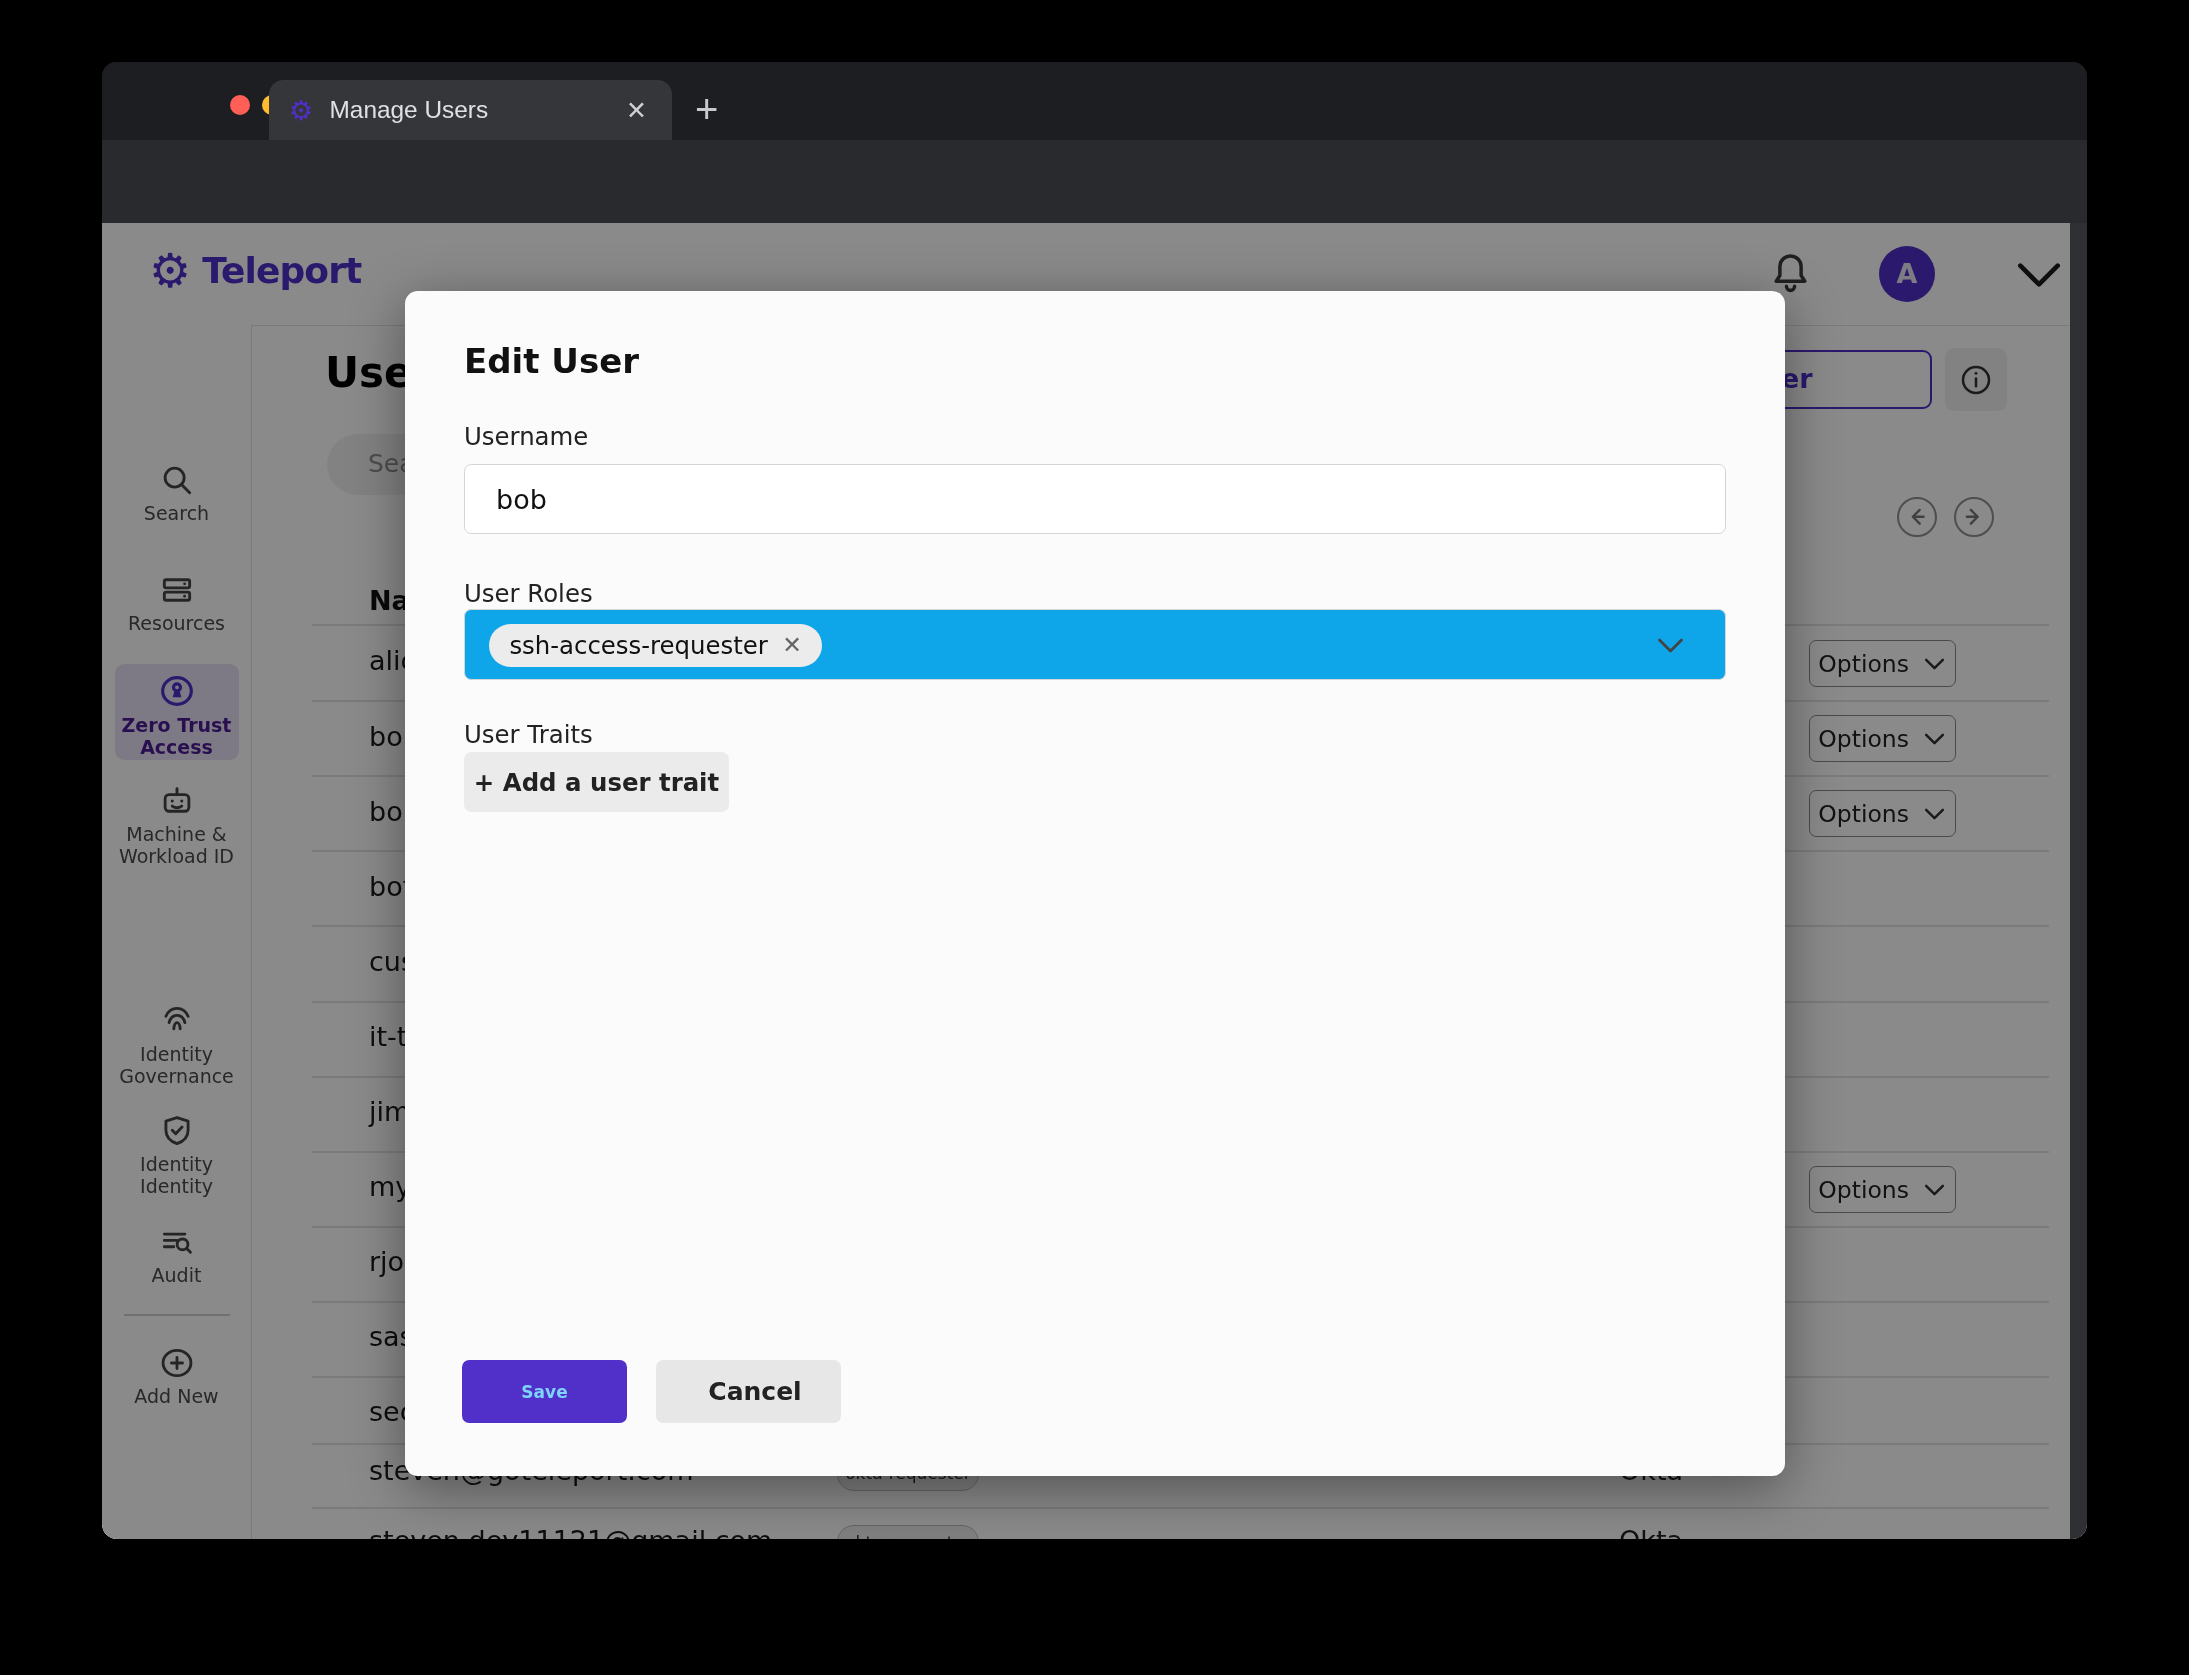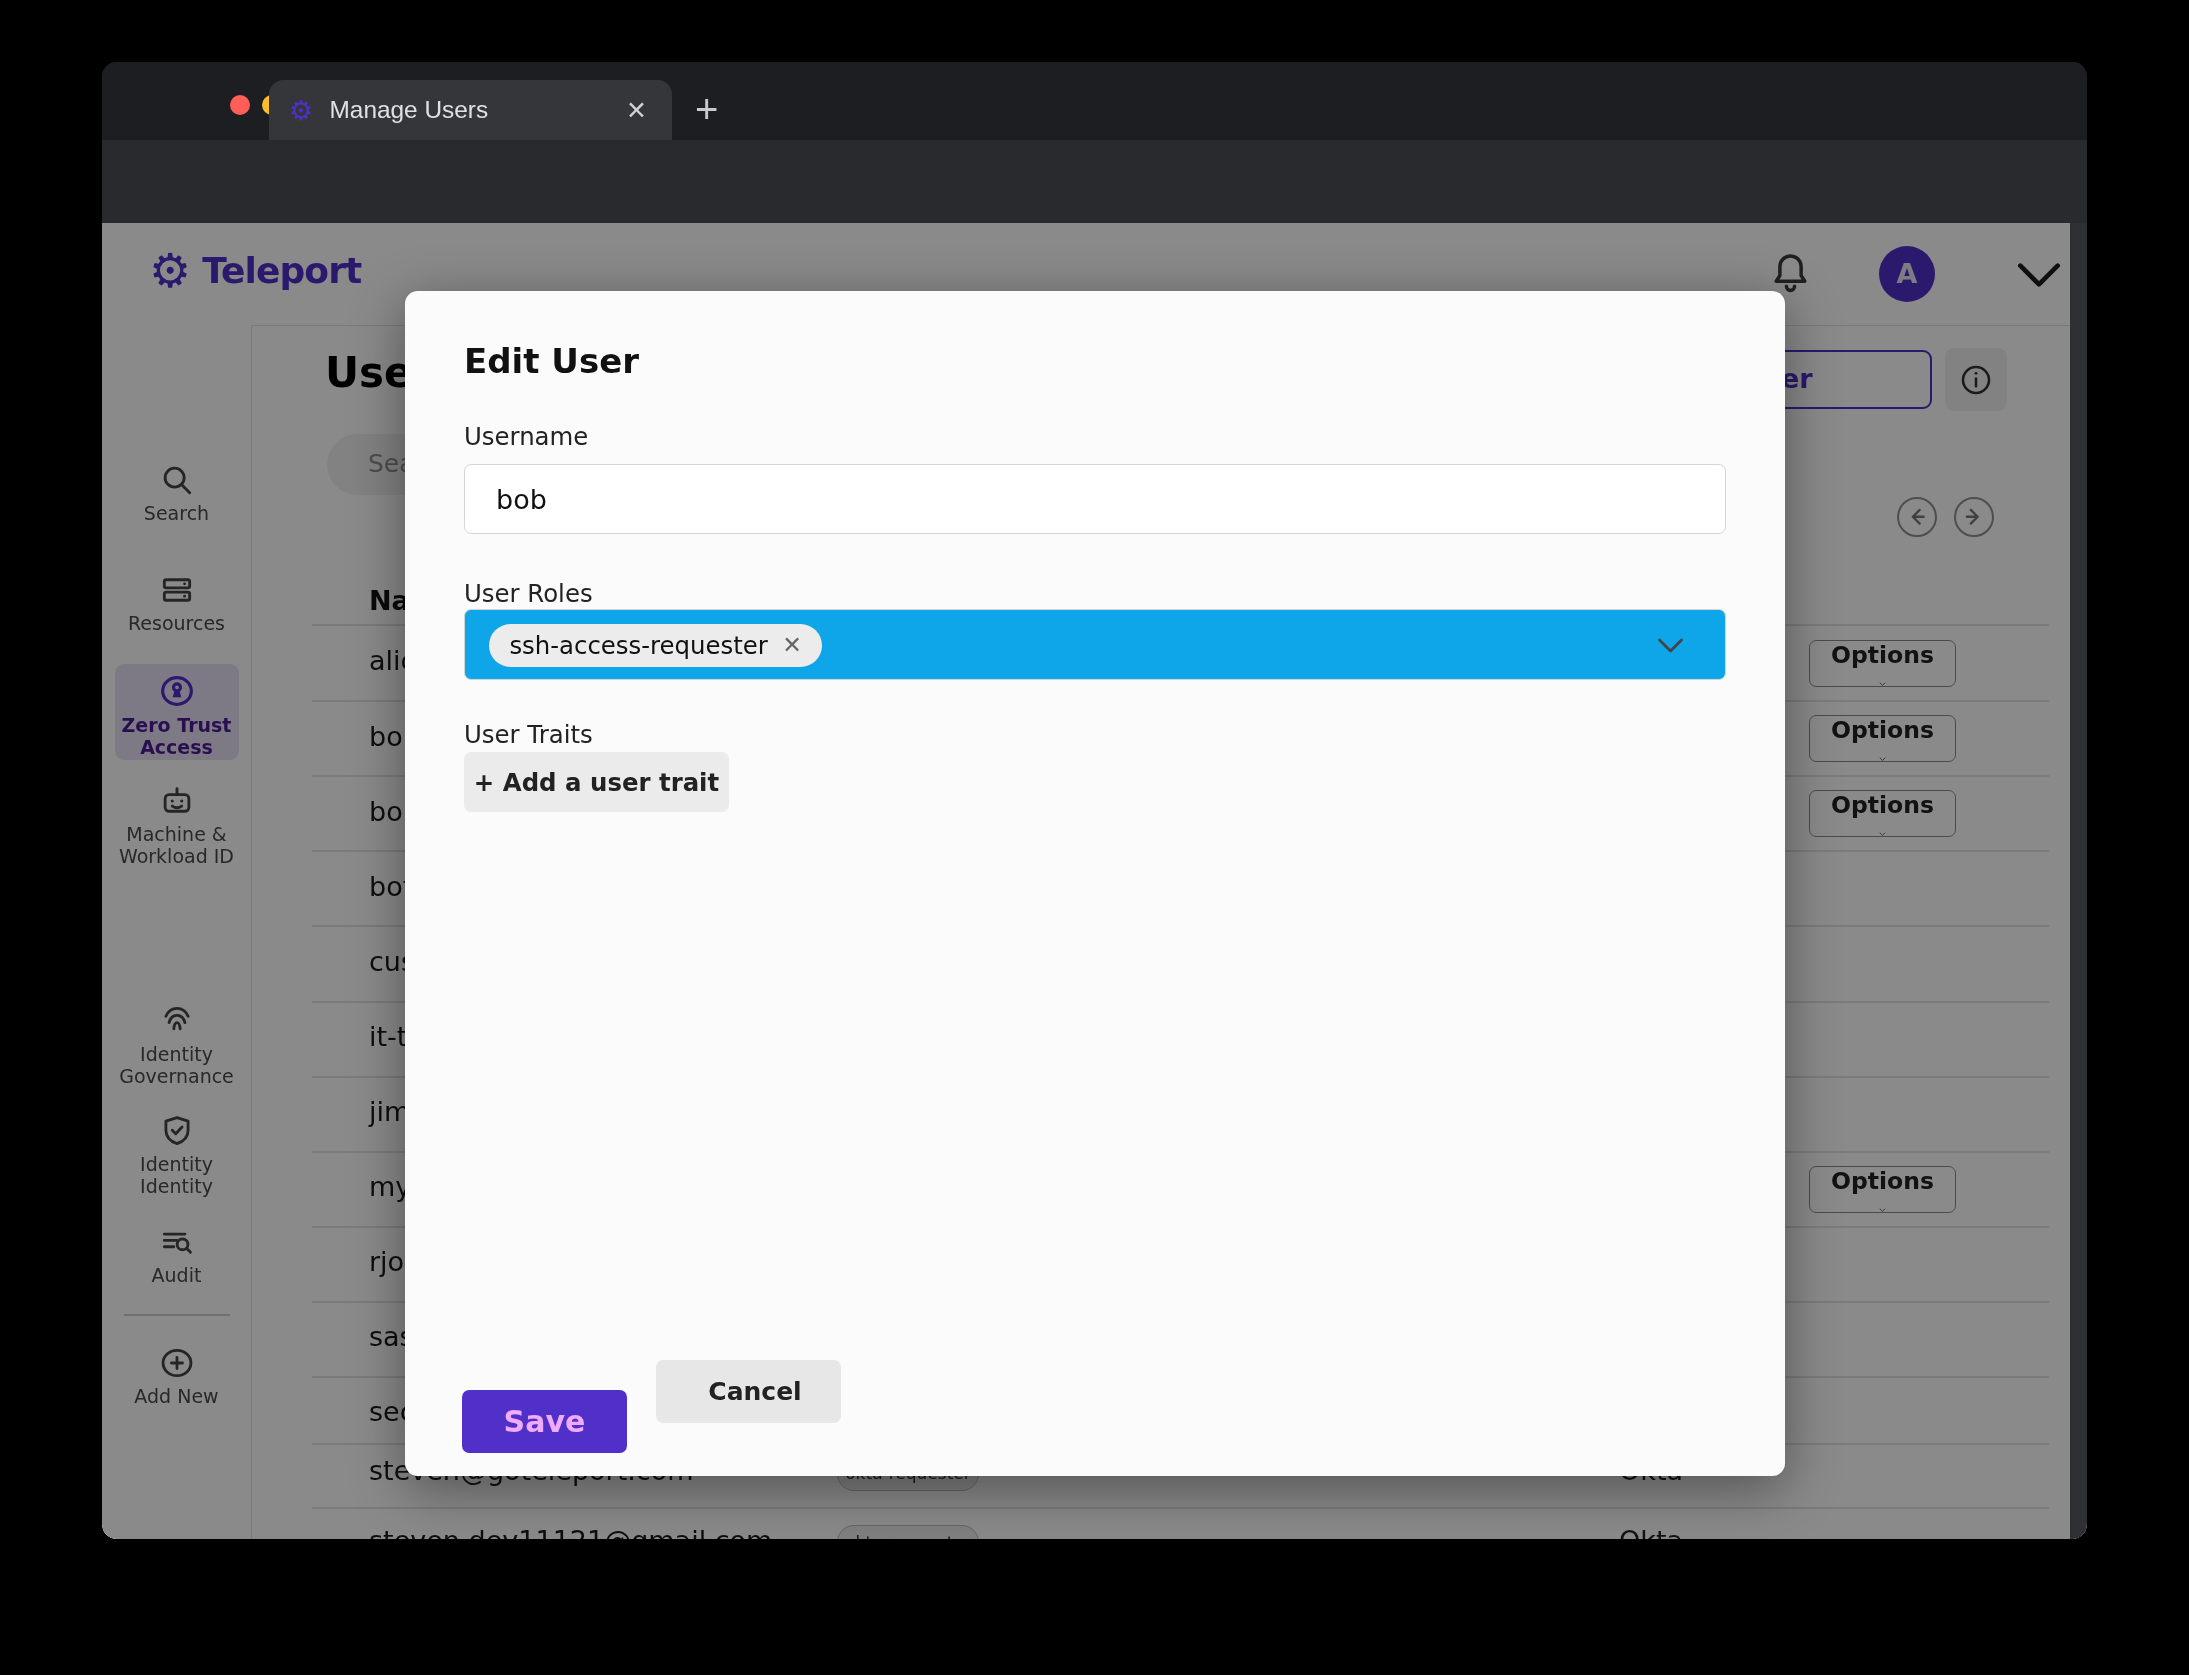--- a/index.html
+++ b/index.html
@@ -49,43 +49,43 @@
   .createbtn span{position:absolute;left:214px;top:11px;color:#512FC9;font-weight:700;font-size:27px;}
   .infotile{position:absolute;left:1843px;top:125px;width:62px;height:63px;border-radius:9px;background:#f0f0f0;
             display:flex;align-items:center;justify-content:center;}
   .pagc{position:absolute;width:36px;height:36px;border-radius:50%;border:2.7px solid #909090;top:274px;
         display:flex;align-items:center;justify-content:center;}
   .namehdr{position:absolute;left:267px;top:362px;font-size:27px;font-weight:700;color:#111;}
   .hline{position:absolute;left:210px;width:1737px;height:1.8px;background:#e4e4e4;}
   .rowname{position:absolute;left:267px;font-size:27px;color:#1a1a1a;white-space:nowrap;}
   .optbtn{position:absolute;left:1707px;width:145px;height:45px;border:1.8px solid #8a8a8a;border-radius:7.2px;background:transparent;
           display:flex;align-items:center;justify-content:center;gap:12.7px;font-family:"DejaVu Sans",sans-serif;
-          font-size:23.5px;font-weight:700;color:#222;flex-direction:column;}
+          font-size:23.5px;font-weight:400;color:#222;}
   .badge{position:absolute;left:735px;width:140px;height:34px;border-radius:17px;background:#ececec;border:0.9px solid #bdbdbd;
          display:flex;align-items:center;justify-content:center;font-size:17px;color:#333;white-space:nowrap;}
   .rtype{position:absolute;left:1517px;font-size:27px;color:#222;}
   .scrollstrip{position:absolute;left:1968px;top:0;width:17px;height:1316px;background:#57595e;}
   .overlay{position:absolute;left:0;top:0;width:1985px;height:1316px;background:rgba(0,0,0,0.46);}
   
   .modal{position:absolute;left:303px;top:68px;width:1380px;height:1185px;background:#fbfbfb;border-radius:12.7px;
          box-shadow:0 12.7px 54px rgba(0,0,0,0.40);}
   .mtitle{position:absolute;left:59px;top:50px;font-size:34px;font-weight:700;color:#111;}
   .mlabel{position:absolute;left:59px;font-size:24.4px;color:#222;}
   .minput{position:absolute;left:59px;width:1262px;height:70px;border:1.8px solid #d5d5d5;border-radius:7.2px;background:#fff;
           box-sizing:border-box;font-family:"DejaVu Sans",sans-serif;font-size:27px;color:#111;padding-left:31px;}
   .mselect{position:absolute;left:59px;top:318px;width:1262px;height:71px;border:1.8px solid #d5d5d5;border-radius:7.2px;
            background:#0ea5e9;box-sizing:border-box;}
   .chip{position:absolute;left:24.4px;top:13.6px;height:43px;border-radius:22px;background:#ececec;
         display:flex;align-items:center;padding:0 20px;gap:14.5px;font-size:24.4px;color:#111;}
   .chipx{color:#666;font-size:23.5px;}
   .selchev{position:absolute;right:38px;top:22px;}
   .traitbtn{position:absolute;left:59px;top:461px;width:265px;height:60px;border:none;border-radius:7.2px;background:#ebebeb;
             font-family:"DejaVu Sans",sans-serif;font-size:24.4px;font-weight:700;color:#222;}
-  .savebtn{position:absolute;left:57px;top:1099px;width:165px;height:63px;border:none;border-radius:7.2px;background:#512FC9;
-           color:#f0abfc;font-family:"DejaVu Sans",sans-serif;font-size:30px;font-weight:700;}
+  .savebtn{position:absolute;left:57px;top:1069px;width:165px;height:63px;border:none;border-radius:7.2px;background:#512FC9;
+           color:#7dd3fc;font-family:"DejaVu Sans",sans-serif;font-size:17px;font-weight:700;}
   .cancelbtn{position:absolute;left:251px;top:1069px;width:185px;height:63px;border:none;border-radius:7.2px;background:#e7e7e7;
            color:#222;font-family:"DejaVu Sans",sans-serif;font-size:25px;font-weight:700;padding-left:19px;}
 </style>
 </head>
 <body>
 
 <div class="stage">
  <div class="window">
 
   <div class="tabstrip">

